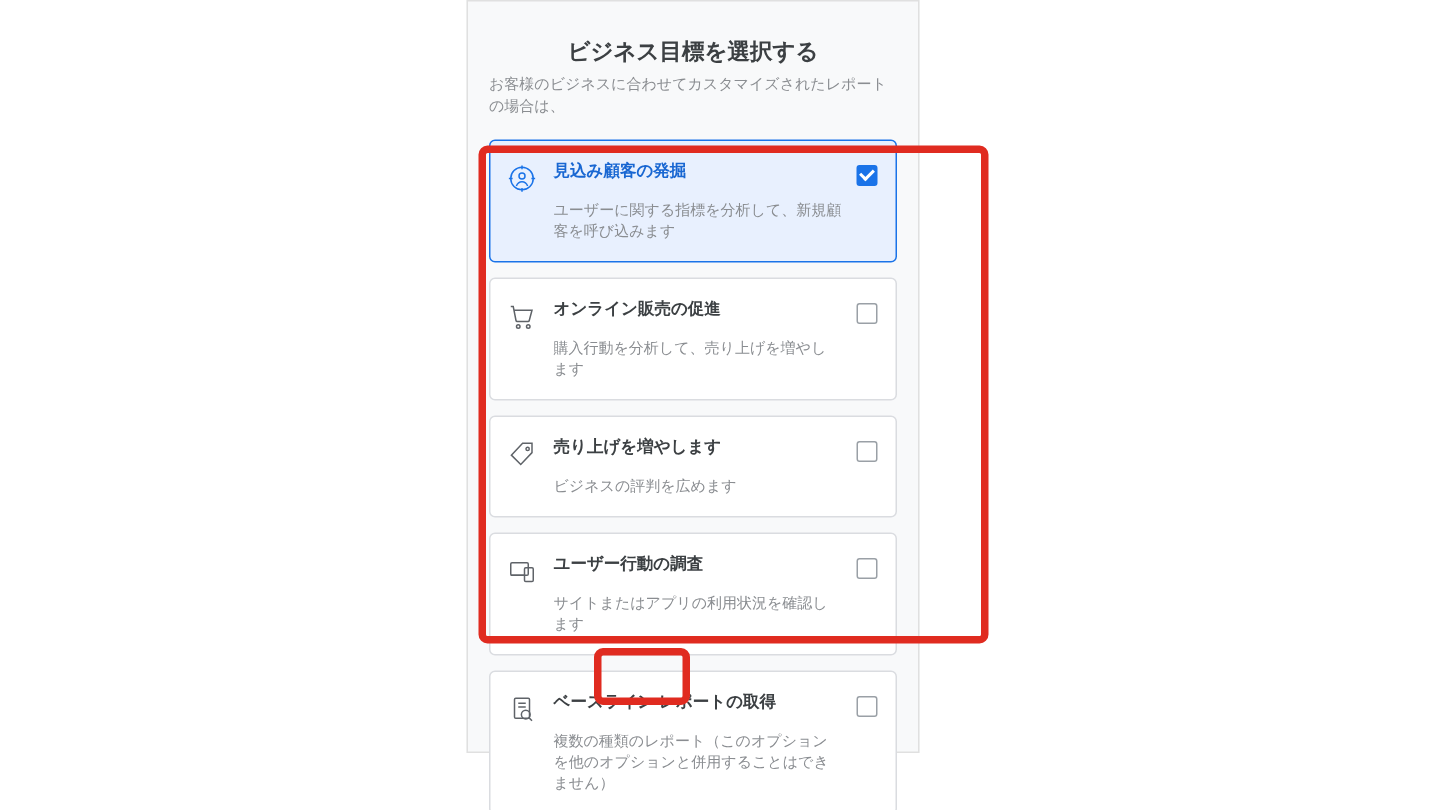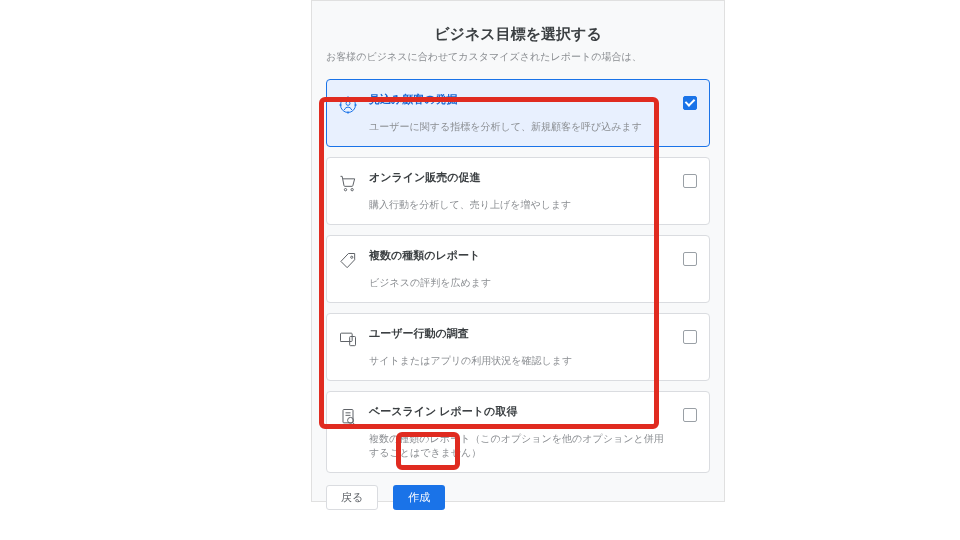--- a/index.html
+++ b/index.html
@@ -18,21 +18,21 @@
     width:960px;height:540px;
     background:#ffffff;
     font-family:"Helvetica Neue",Arial,"Hiragino Kaku Gothic ProN","Yu Gothic",Meiryo,sans-serif;
     color:var(--text);
     font-size:12px;
     position:relative;
   }
   .panel{
     position:absolute;
     left:311px; top:0;
-    width:414px; height:502px;
+    width:302px; height:502px;
     background:var(--bg);
     border:1px solid #e0e0e0;
     box-sizing:border-box;
     padding:20px 14px 12px 14px;
     display:flex;
     flex-direction:column;
   }
   .title{
     text-align:center;
     font-size:15px;
@@ -189,21 +189,21 @@
     </div>
 
     <div class="option">
       <span class="opt-icon">
         <svg viewBox="0 0 24 24" width="20" height="20">
           <path d="M12.5 3H20v7.5L11 20l-7.5-7.5z"></path>
           <circle cx="16.5" cy="7.5" r="1.3"></circle>
         </svg>
       </span>
       <div class="opt-text">
-        <div class="opt-label">複数の種類のレポート</div>
+        <div class="opt-label">売り上げを増やします</div>
         <div class="opt-desc">ビジネスの評判を広めます</div>
       </div>
       <span class="opt-check"></span>
     </div>
 
     <div class="option">
       <span class="opt-icon">
         <svg viewBox="0 0 24 24" width="20" height="20">
           <rect x="3" y="5" width="14" height="10" rx="1"></rect>
           <rect x="14" y="9" width="7" height="11" rx="1"></rect>

